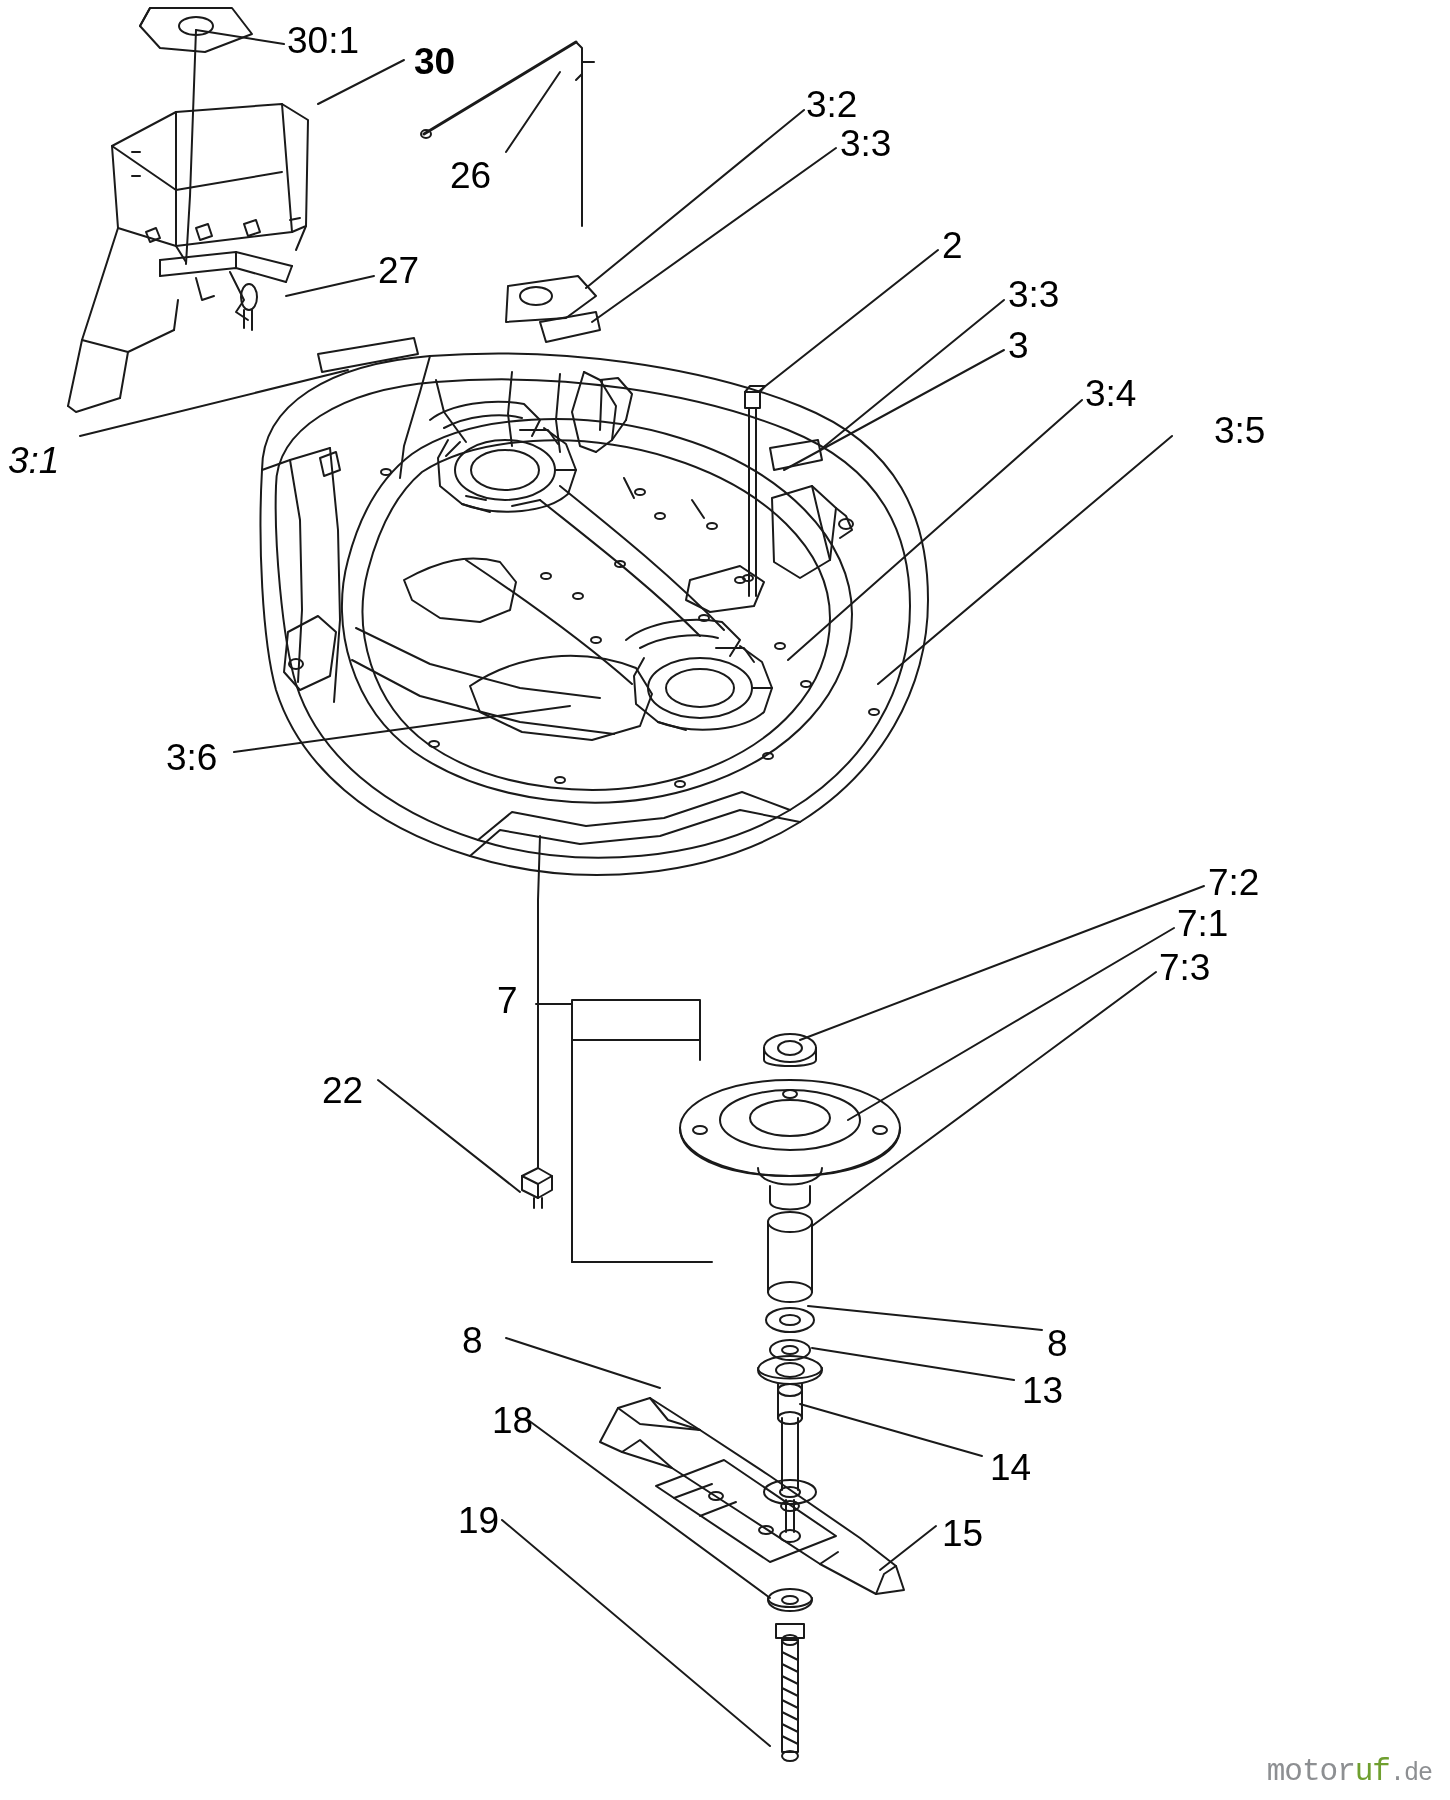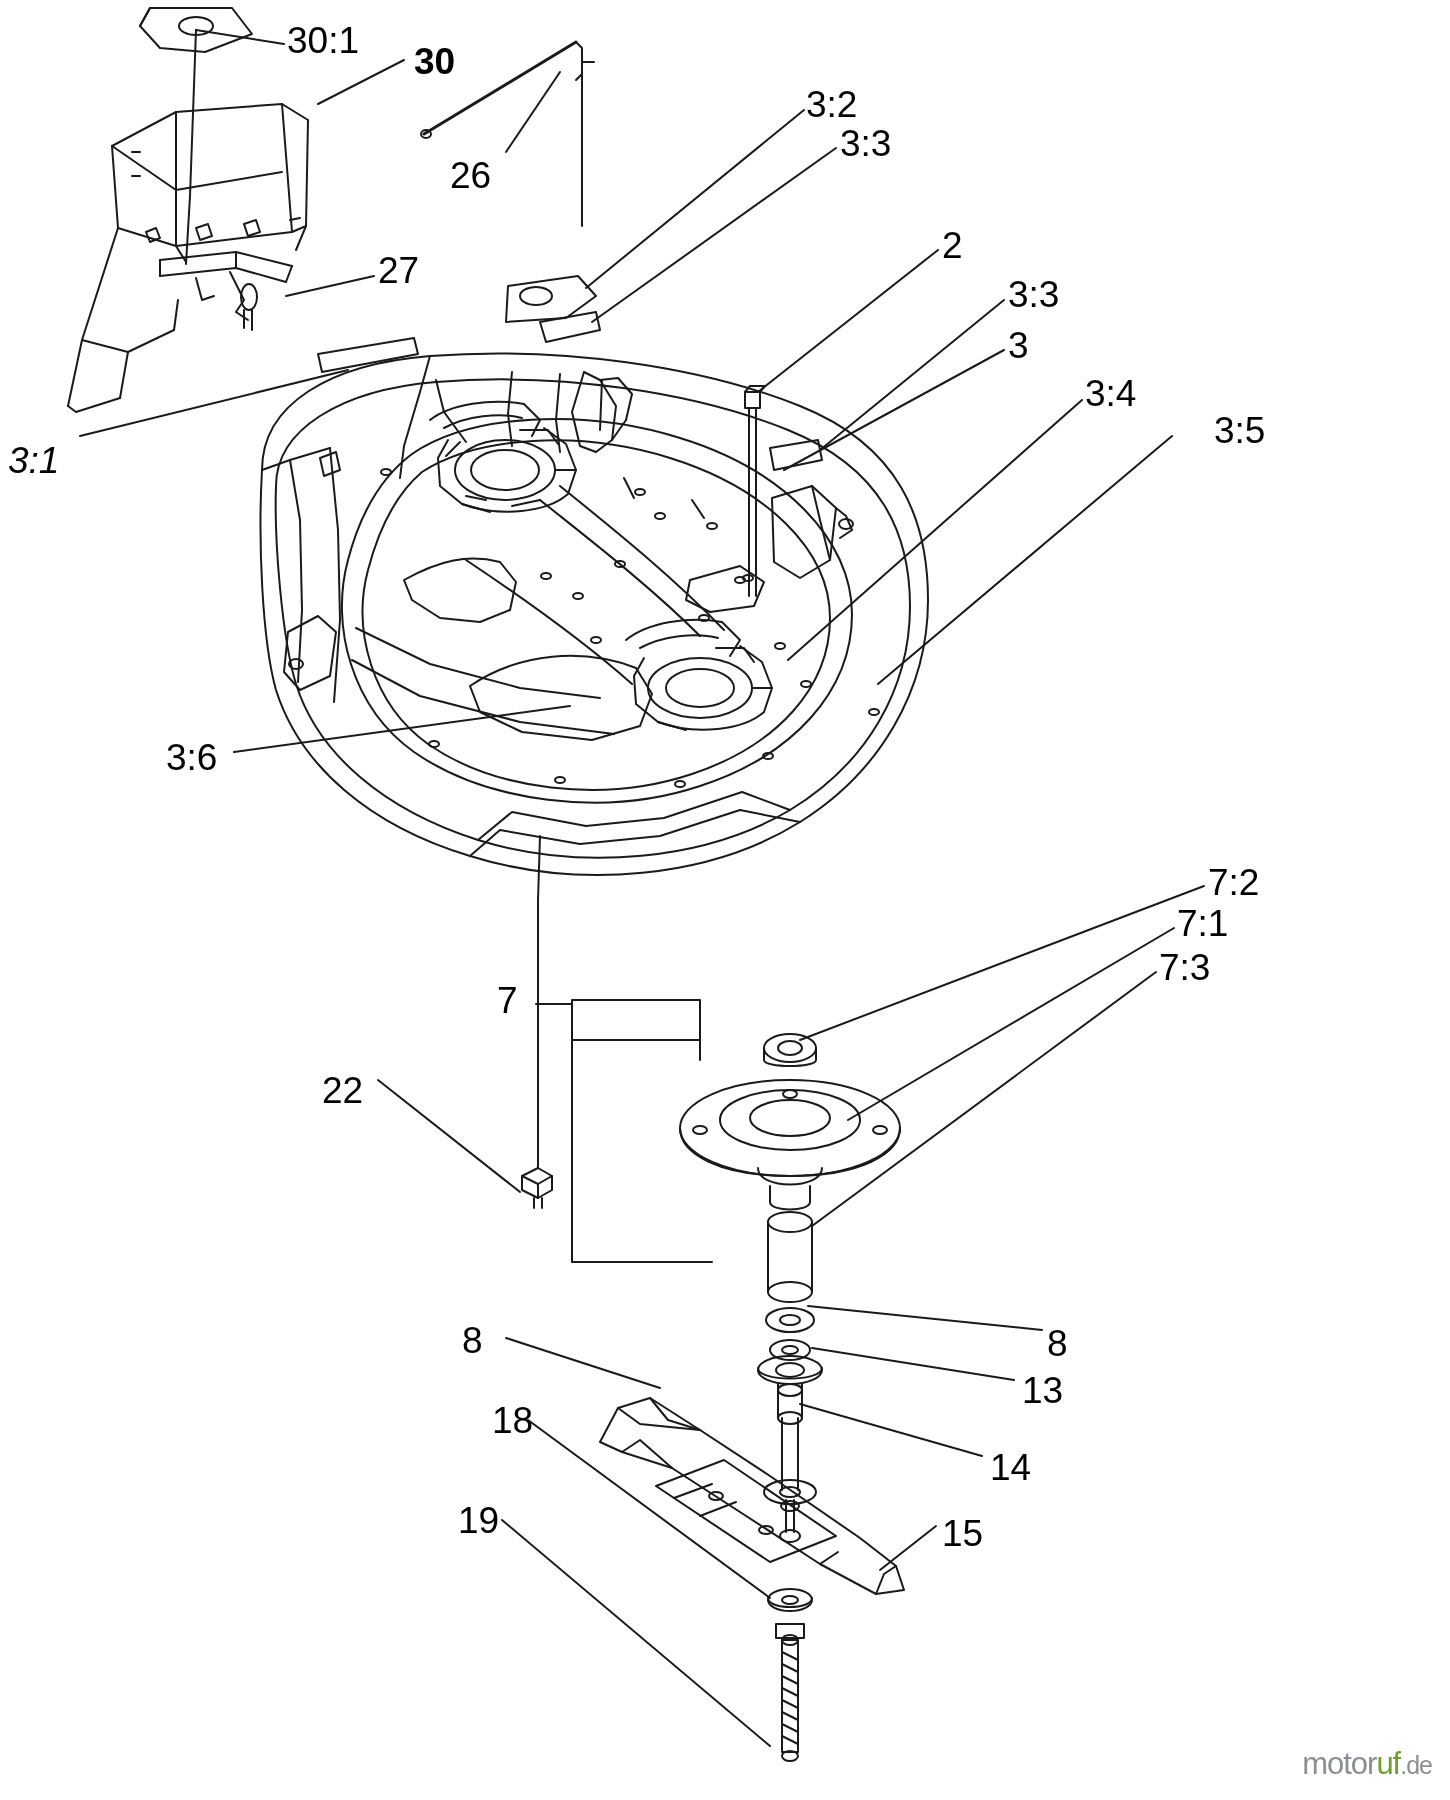--- a/index.html
+++ b/index.html
@@ -26,22 +26,22 @@
     position: absolute;
     font-family: "Liberation Sans", sans-serif;
     font-size: 37px;
     color: #000000;
     white-space: nowrap;
     letter-spacing: 0px;
   }
   .wm {
     position: absolute;
     right: 18px;
-    bottom: 18px;
-    font-family: Liberation Sans, sans-serif;
+    bottom: 11px;
+    font-family: Liberation Mono, monospace;
     font-size: 31px;
     letter-spacing: -1px;
     user-select: none;
   }
   .wm .w1 { color: #8d8f92; }
   .wm .w2 { color: #6f9f2f; }
   .wm .w3 { color: #8d8f92; font-size: 25px; }
 </style>
 </head>
 <body>

